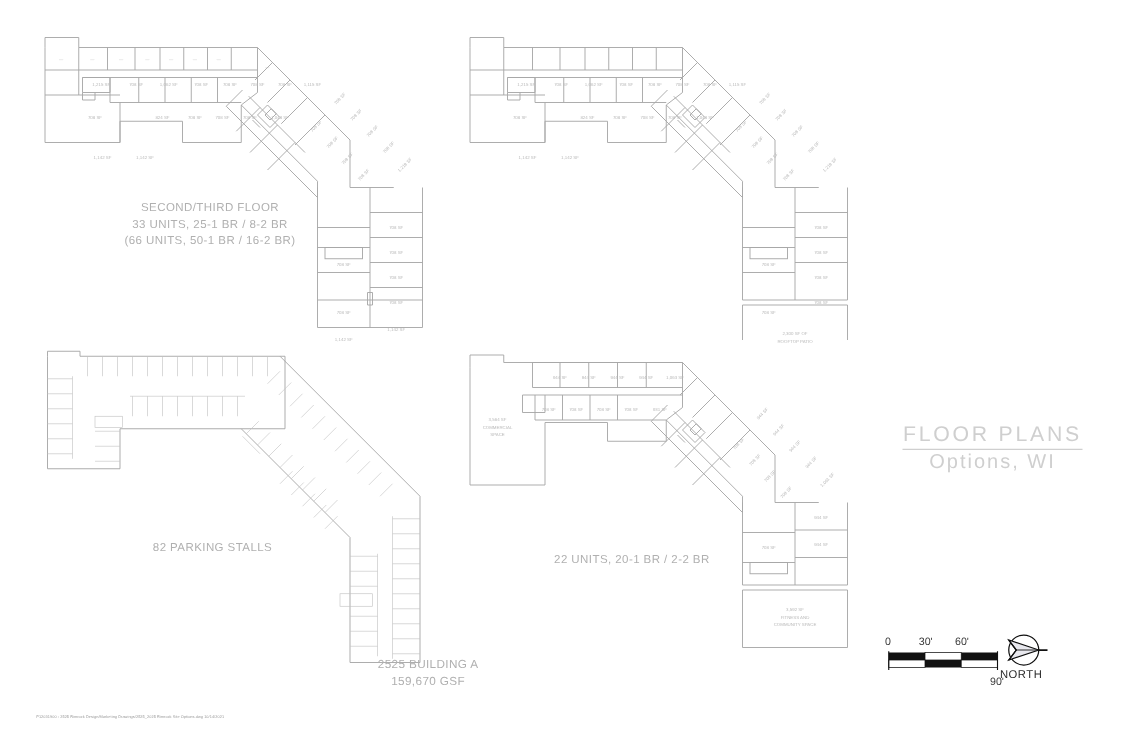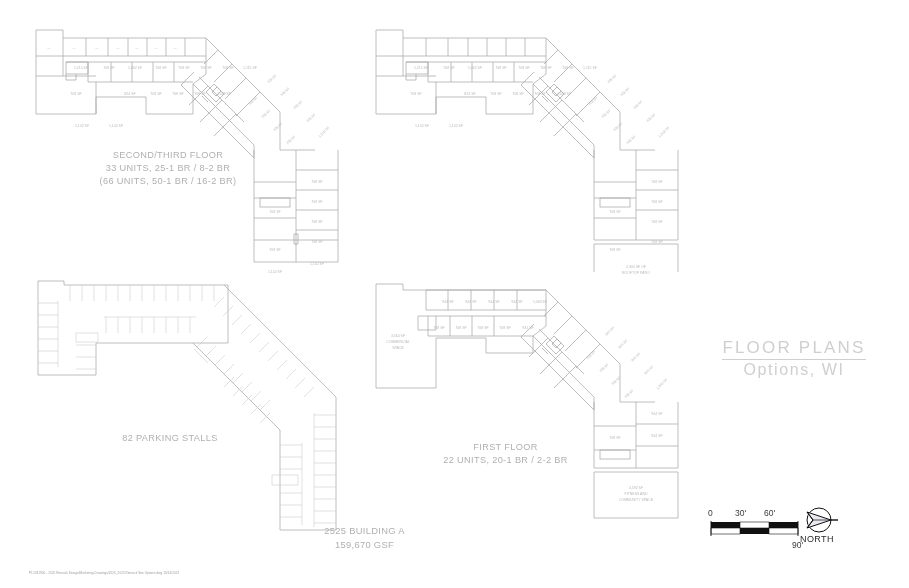--- a/index.html
+++ b/index.html
@@ -388,42 +388,41 @@
       <div class="sf" style="position: absolute; left: 657px; top: 436px; font-size: 3.5px; color: rgb(185, 185, 185); white-space: nowrap; transform: translate(-50%, -50%); font-family: &quot;Liberation Sans&quot;, sans-serif;">944 SF</div>
       <div class="sf" style="position: absolute; left: 615px; top: 438px; font-size: 3.5px; color: rgb(185, 185, 185); white-space: nowrap; transform: translate(-50%, -50%); font-family: &quot;Liberation Sans&quot;, sans-serif;">708 SF</div>
       <div class="sf" style="position: absolute; left: 398px; top: 336px; font-size: 3.5px; color: rgb(185, 185, 185); white-space: nowrap; transform: translate(-50%, -50%); font-family: &quot;Liberation Sans&quot;, sans-serif;">3,564 SF</div>
       <div class="sf" style="position: absolute; left: 398px; top: 342px; font-size: 3.5px; color: rgb(185, 185, 185); white-space: nowrap; transform: translate(-50%, -50%); font-family: &quot;Liberation Sans&quot;, sans-serif;">COMMERCIAL</div>
       <div class="sf" style="position: absolute; left: 398px; top: 348px; font-size: 3.5px; color: rgb(185, 185, 185); white-space: nowrap; transform: translate(-50%, -50%); font-family: &quot;Liberation Sans&quot;, sans-serif;">SPACE</div>
       <div class="sf" style="position: absolute; left: 636px; top: 488px; font-size: 3.5px; color: rgb(185, 185, 185); white-space: nowrap; transform: translate(-50%, -50%); font-family: &quot;Liberation Sans&quot;, sans-serif;">3,592 SF</div>
       <div class="sf" style="position: absolute; left: 636px; top: 494px; font-size: 3.5px; color: rgb(185, 185, 185); white-space: nowrap; transform: translate(-50%, -50%); font-family: &quot;Liberation Sans&quot;, sans-serif;">FITNESS AND</div>
       <div class="sf" style="position: absolute; left: 636px; top: 500px; font-size: 3.5px; color: rgb(185, 185, 185); white-space: nowrap; transform: translate(-50%, -50%); font-family: &quot;Liberation Sans&quot;, sans-serif;">COMMUNITY SPACE</div>
     </div>
 
-  <div class="plan-cap" style="left:53px;top:149px;width:230px;">
+  <div class="plan-cap" style="left:53px;top:160px;width:230px;">
     <div>SECOND/THIRD FLOOR</div>
     <div>33 UNITS, 25-1 BR / 8-2 BR</div>
     <div>(66 UNITS, 50-1 BR / 16-2 BR)</div>
   </div>
 
 
   <div class="plan-cap" style="left:75px;top:432px;width:190px;">
     <div>82 PARKING STALLS</div>
   </div>
 
   <div class="plan-cap" style="left:398px;top:441px;width:215px;">
-    <div>FIRST FLOOR</div>
     <div>22 UNITS, 20-1 BR / 2-2 BR</div>
   </div>
 
   <div class="title-block" style="left:694px;top:338px;width:200px;">
     <div><span class="tb1">FLOOR PLANS</span></div>
     <div class="tb3">Options, WI</div>
   </div>
 
-  <div class="bldg-cap" style="left:272px;top:524px;width:185px;">
+  <div class="bldg-cap" style="left:250px;top:524px;width:185px;">
     <div>2525 BUILDING A</div>
     <div>159,670 GSF</div>
   </div>
 
   <div class="scale-wrap" style="left:708px;top:508px;width:130px;">
     <div class="scale-nums">
       <span style="left:0px;">0</span>
       <span style="left:27px;">30'</span>
       <span style="left:56px;">60'</span>
       <span style="left:84px;margin-top:32px;">90'</span>

